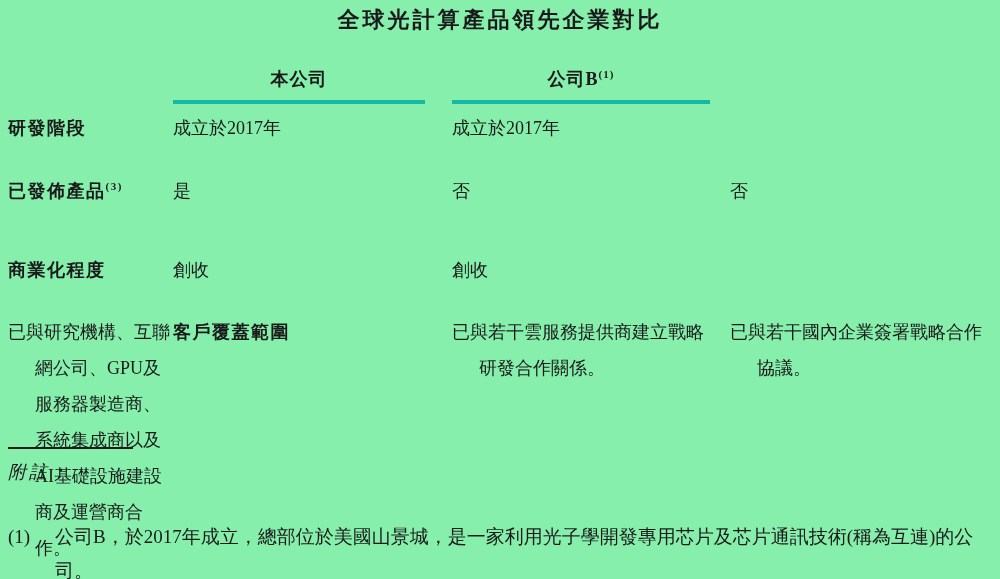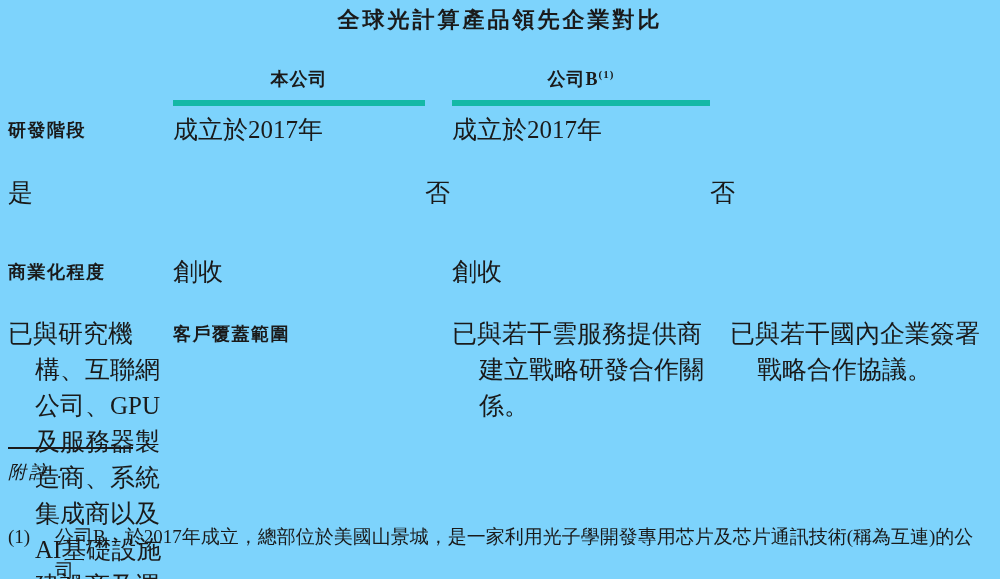--- a/index.html
+++ b/index.html
@@ -4,37 +4,37 @@
 <style>
   * { margin:0; padding:0; box-sizing:border-box; }
   html,body { background:#ffffff; }
   body {
     width:1000px; height:579px;
     font-family:"Liberation Serif","DejaVu Serif",serif;
     color:#1a1a1a;
   }
   .page {
     position:relative; width:1000px; height:579px;
-    background:#7dd3fc; overflow:hidden;
+    background:#86efac; overflow:hidden;
   }
   .title {
     position:absolute; top:5px; left:0; width:1000px;
     text-align:center; font-size:22px; font-weight:bold; letter-spacing:3px;
   }
   .comp-table { position:absolute; top:68px; left:8px; width:980px; }
   .trow {
     display:grid;
     grid-template-columns:165px 252px 27px 258px 20px 258px;
     align-items:start;
   }
-  .cell { font-size:25px; line-height:22px; }
+  .cell { font-size:18px; line-height:22px; }
   .head {
     font-weight:bold; font-size:18px; letter-spacing:1px;
     text-align:center; padding-bottom:10px;
-    border-bottom:6px solid #14b8a6; line-height:22px;
+    border-bottom:4px solid #14b8a6; line-height:22px;
   }
   .label { font-weight:bold; font-size:18px; letter-spacing:1.5px; }
   sup { font-size:11px; line-height:0; }
   .r1 { margin-top:13px; }
   .r2 { margin-top:41px; }
   .r3 { margin-top:57px; }
   .r4 { margin-top:33px; }
   .r4 .label { line-height:36px; }
   .wrap {
     line-height:36px;
@@ -73,20 +73,21 @@
 
     <div class="trow r1">
       <div class="cell label"><span>研發階段</span><sup></sup></div>
       <div class="cell val">成立於2017年</div>
       <div></div>
       <div class="cell val">成立於2017年</div>
       <div></div>
     </div>
 
     <div class="trow r2">
+      <div class="cell label"><span>已發佈產品</span><sup>(3)</sup></div>
       <div class="cell val">是</div>
       <div></div>
       <div class="cell val">否</div>
       <div></div>
       <div class="cell val">否</div>
     </div>
 
     <div class="trow r3">
       <div class="cell label"><span>商業化程度</span><sup></sup></div>
       <div class="cell val">創收</div>

